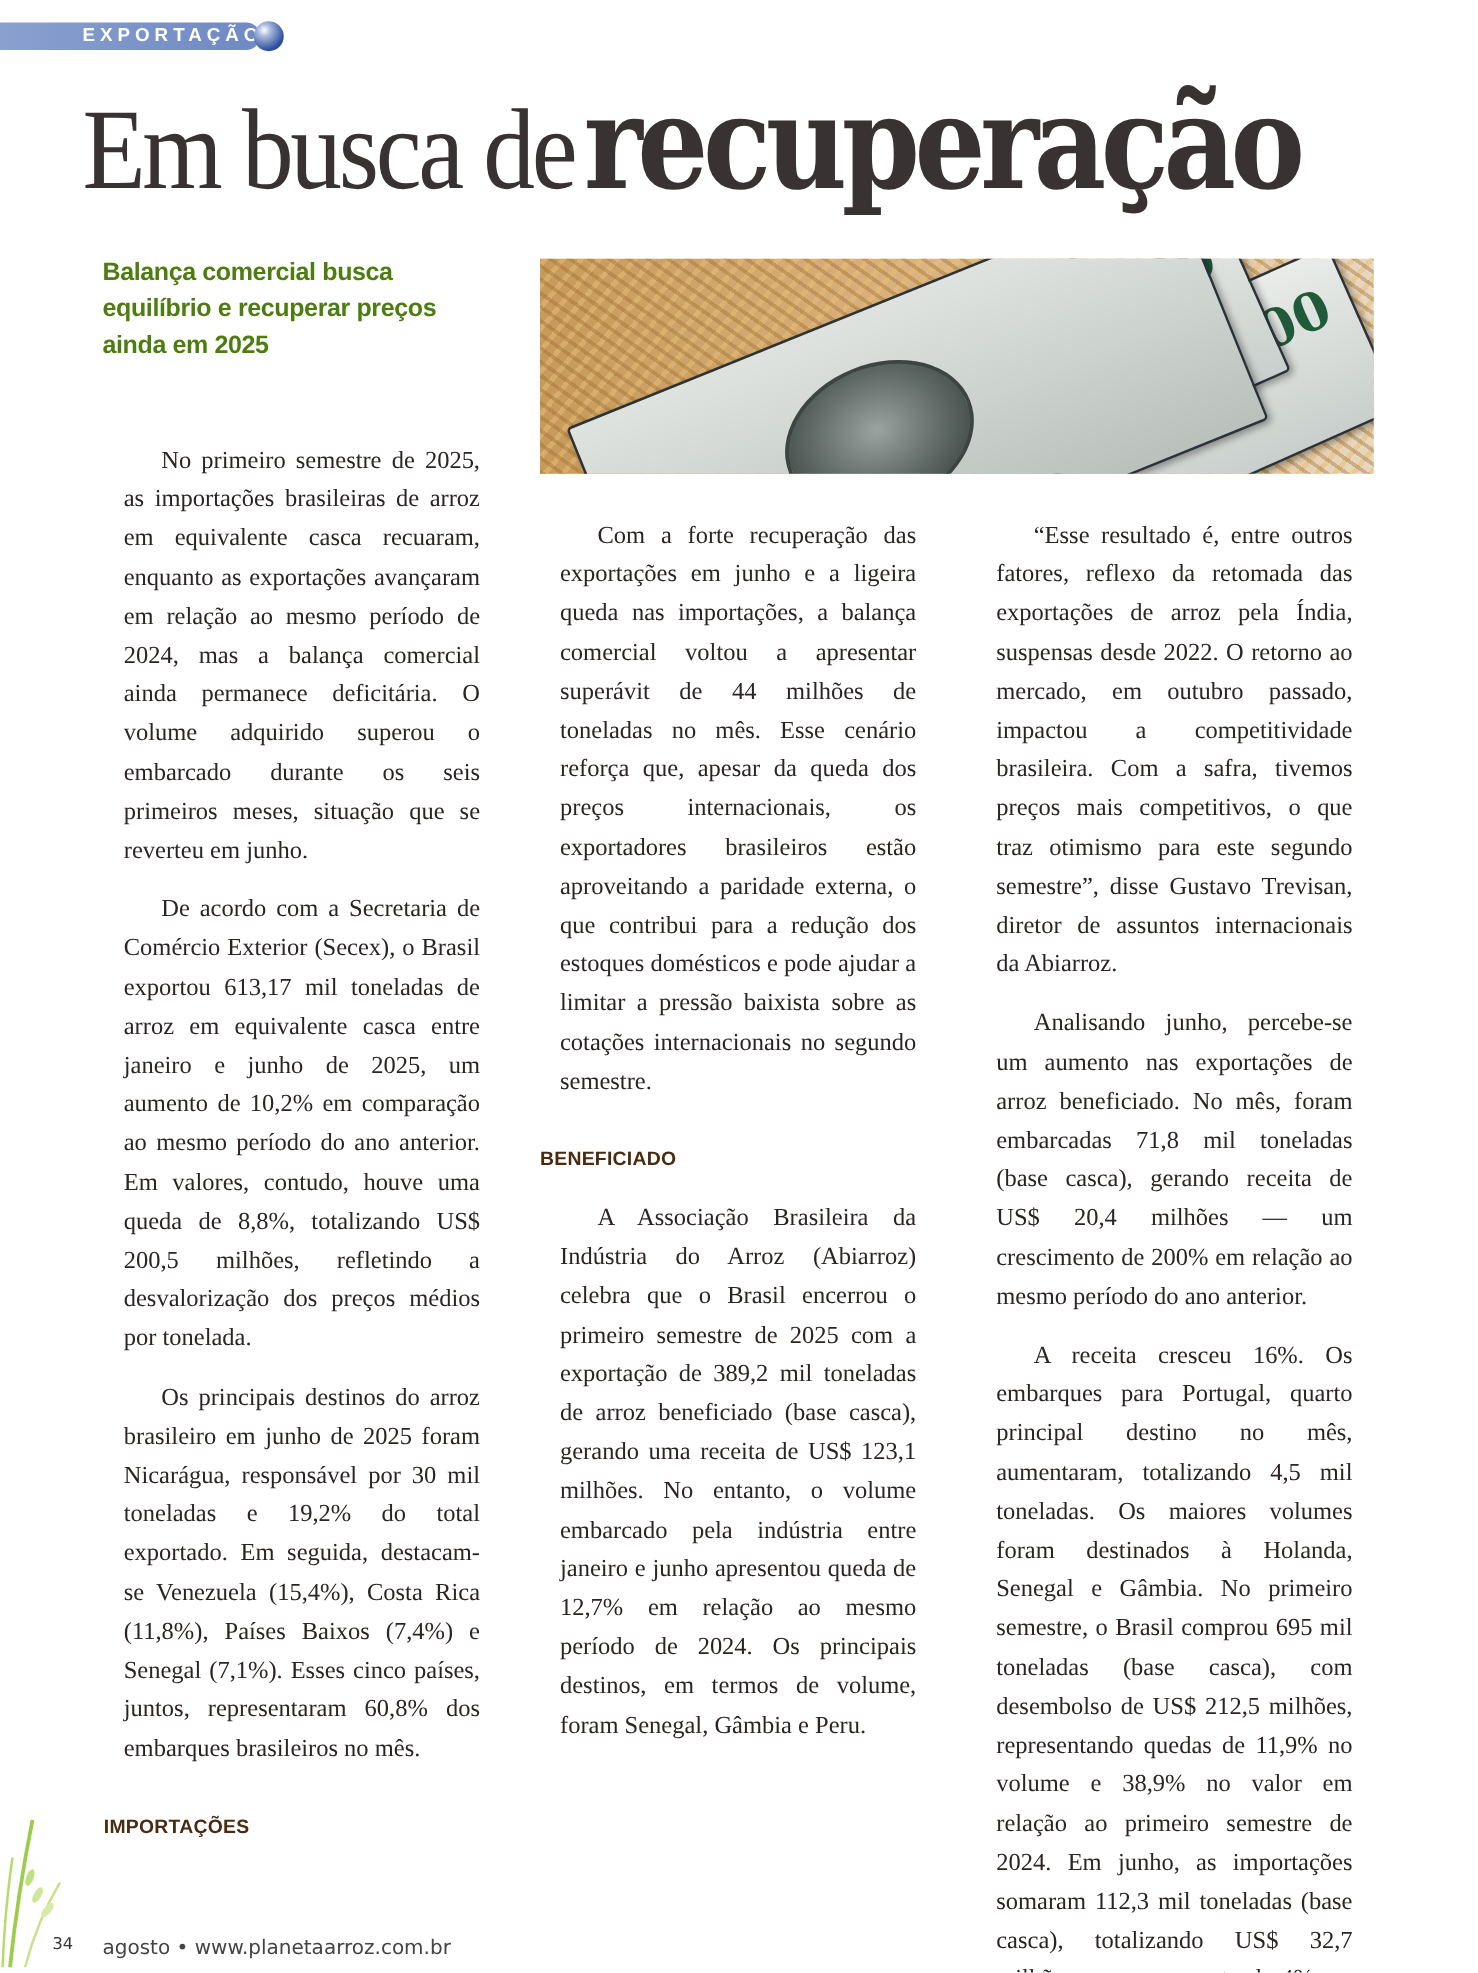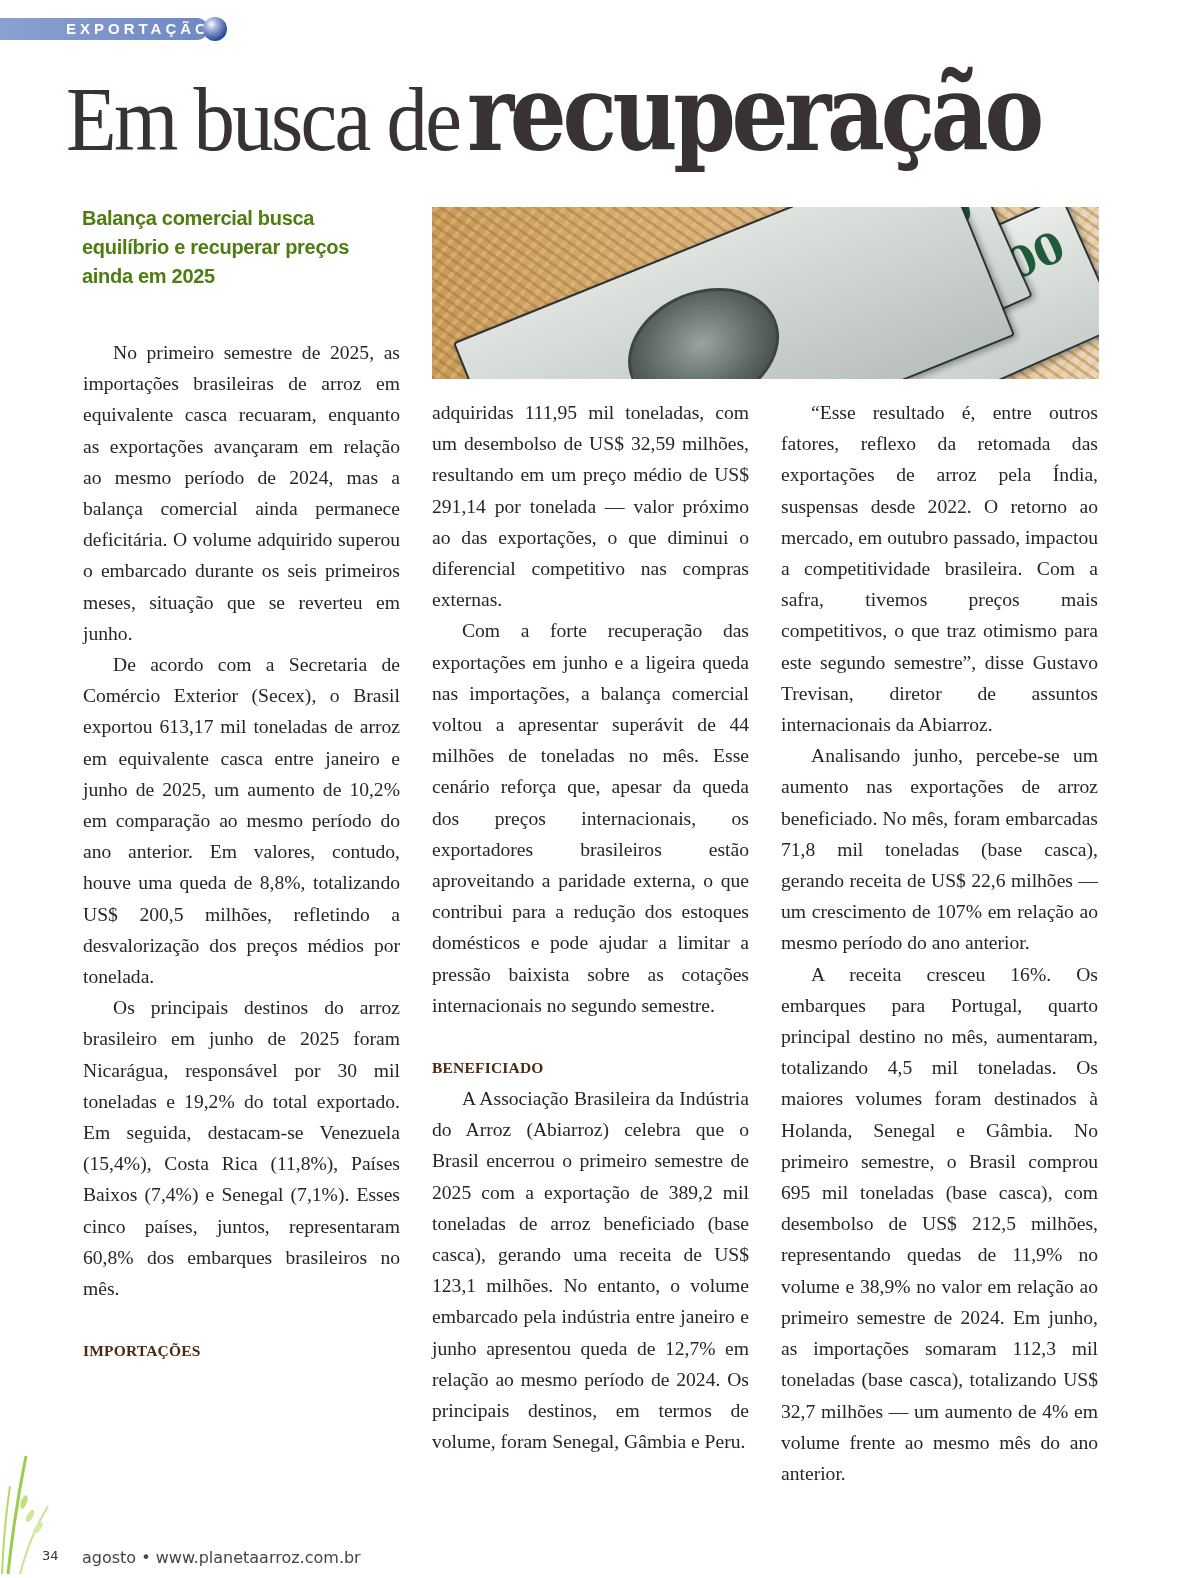--- a/index.html
+++ b/index.html
@@ -66,24 +66,24 @@
     }
     .col {
       position: absolute; width: 317px;
       font-family: "Liberation Serif", "DejaVu Serif", serif;
       font-size: 19.6px; line-height: 31.2px; color: #2a2522;
       text-align: justify; hyphens: manual;
     }
     .col-1 { left: 83px; top: 337px; }
     .col-2 { left: 432px; top: 397px; }
     .col-3 { left: 781px; top: 397px; }
-    .col p { margin: 0; text-indent: 30px; }
+    .col p { margin: 16px; text-indent: 30px; }
     .col p.noindent { text-indent: 0; }
     .col h3 {
-      margin: 31px 0 0 0; font-family: Liberation Serif, serif;
+      margin: 31px 0 0 0; font-family: Liberation Sans, sans-serif;
       font-weight: bold; font-size: 15.5px; line-height: 31px; color: #4a2a10; letter-spacing: 0.2px;
     }
     .footer {
       position: absolute; left: 0; top: 1496px; width: 400px; height: 78px;
     }
     .rice-plant {
       position: absolute; left: 0; top: -60px; width: 60px; height: 138px;
     }
     .page-number {
       position: absolute; left: 42px; top: 52px;
@@ -122,29 +122,28 @@
 </div>
 
 <div class="col col-1">
   <p>No primeiro semestre de 2025, as importações brasileiras de arroz em equivalente casca recuaram, enquanto as exportações avançaram em relação ao mesmo período de 2024, mas a balança comercial ainda permanece deficitária. O volume adquirido superou o embarcado durante os seis primeiros meses, situação que se reverteu em junho.</p>
   <p>De acordo com a Secretaria de Comércio Exterior (Secex), o Brasil exportou 613,17 mil toneladas de arroz em equivalente casca entre janeiro e junho de 2025, um aumento de 10,2% em comparação ao mesmo período do ano anterior. Em valores, contudo, houve uma queda de 8,8%, totalizando US$ 200,5 milhões, refletindo a desvalorização dos preços médios por tonelada.</p>
   <p>Os principais destinos do arroz brasileiro em junho de 2025 foram Nicarágua, responsável por 30 mil toneladas e 19,2% do total exportado. Em seguida, destacam-se Venezuela (15,4%), Costa Rica (11,8%), Países Baixos (7,4%) e Senegal (7,1%). Esses cinco países, juntos, representaram 60,8% dos embarques brasileiros no mês.</p>
   <h3>IMPORTAÇÕES</h3>
 </div>
 
 <div class="col col-2">
-  <p class="noindent">adquiridas 111,95 mil toneladas, com um desembolso de US$ 32,59 milhões, resultando em um preço médio de US$ 291,14 por tonelada — valor próximo ao das exportações, o que diminui o diferencial competitivo nas compras externas.</p>
   <p>Com a forte recuperação das exportações em junho e a ligeira queda nas importações, a balança comercial voltou a apresentar superávit de 44 milhões de toneladas no mês. Esse cenário reforça que, apesar da queda dos preços internacionais, os exportadores brasileiros estão aproveitando a paridade externa, o que contribui para a redução dos estoques domésticos e pode ajudar a limitar a pressão baixista sobre as cotações internacionais no segundo semestre.</p>
   <h3>BENEFICIADO</h3>
   <p>A Associação Brasileira da Indústria do Arroz (Abiarroz) celebra que o Brasil encerrou o primeiro semestre de 2025 com a exportação de 389,2 mil toneladas de arroz beneficiado (base casca), gerando uma receita de US$ 123,1 milhões. No entanto, o volume embarcado pela indústria entre janeiro e junho apresentou queda de 12,7% em relação ao mesmo período de 2024. Os principais destinos, em termos de volume, foram Senegal, Gâmbia e Peru.</p>
 </div>
 
 <div class="col col-3">
   <p>“Esse resultado é, entre outros fatores, reflexo da retomada das exportações de arroz pela Índia, suspensas desde 2022. O retorno ao mercado, em outubro passado, impactou a competitividade brasileira. Com a safra, tivemos preços mais competitivos, o que traz otimismo para este segundo semestre”, disse Gustavo Trevisan, diretor de assuntos internacionais da Abiarroz.</p>
-  <p>Analisando junho, percebe-se um aumento nas exportações de arroz beneficiado. No mês, foram embarcadas 71,8 mil toneladas (base casca), gerando receita de US$ 22,6 milhões — um crescimento de 107% em relação ao mesmo período do ano anterior.</p>
+  <p>Analisando junho, percebe-se um aumento nas exportações de arroz beneficiado. No mês, foram embarcadas 71,8 mil toneladas (base casca), gerando receita de US$ 20,4 milhões — um crescimento de 200% em relação ao mesmo período do ano anterior.</p>
   <p>A receita cresceu 16%. Os embarques para Portugal, quarto principal destino no mês, aumentaram, totalizando 4,5 mil toneladas. Os maiores volumes foram destinados à Holanda, Senegal e Gâmbia. No primeiro semestre, o Brasil comprou 695 mil toneladas (base casca), com desembolso de US$ 212,5 milhões, representando quedas de 11,9% no volume e 38,9% no valor em relação ao primeiro semestre de 2024. Em junho, as importações somaram 112,3 mil toneladas (base casca), totalizando US$ 32,7 milhões — um aumento de 4% em volume frente ao mesmo mês do ano anterior.</p>
 </div>
 
 <div class="footer">
   <svg class="rice-plant" viewBox="0 0 60 138">
     <path d="M8 138 Q14 80 26 20" stroke="#9ccc4a" stroke-width="3" fill="none"></path>
     <path d="M2 138 Q4 90 10 50" stroke="#b6db6a" stroke-width="2" fill="none"></path>
     <path d="M20 138 Q30 100 48 70" stroke="#c8e38c" stroke-width="2" fill="none"></path>
     <ellipse cx="30" cy="80" rx="3" ry="7" fill="#cfe59a" transform="rotate(30 30 80)"></ellipse>
     <ellipse cx="38" cy="92" rx="3" ry="7" fill="#d8eaa8" transform="rotate(40 38 92)"></ellipse>

